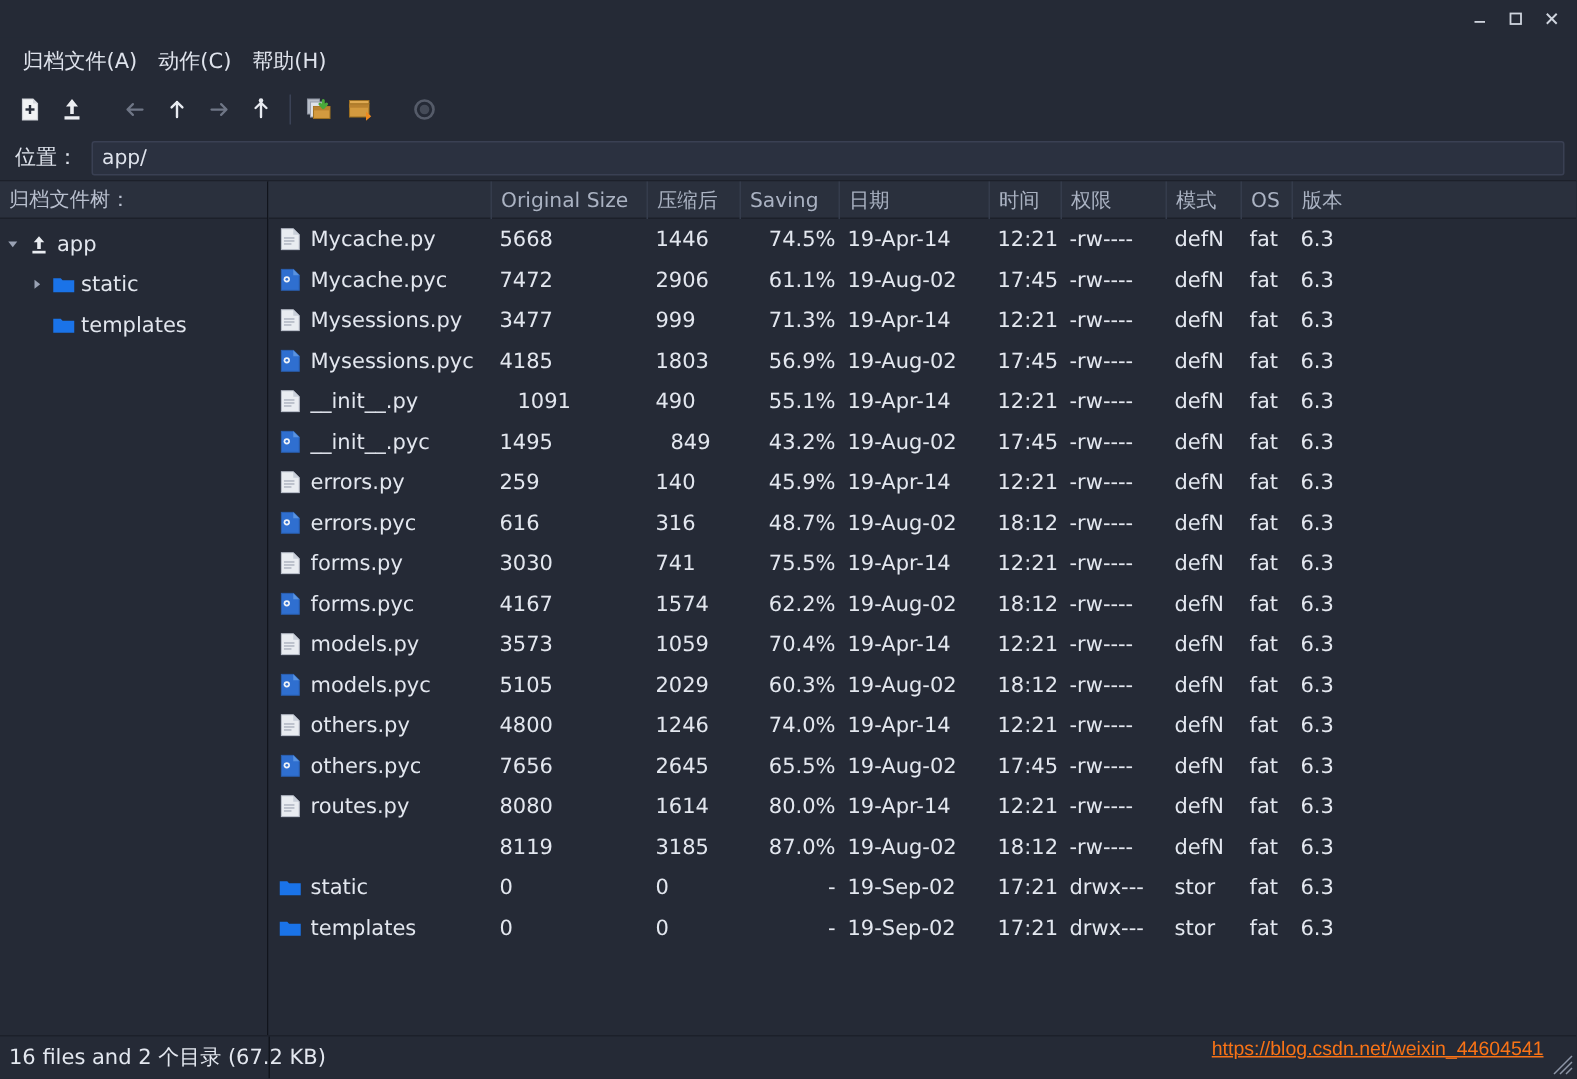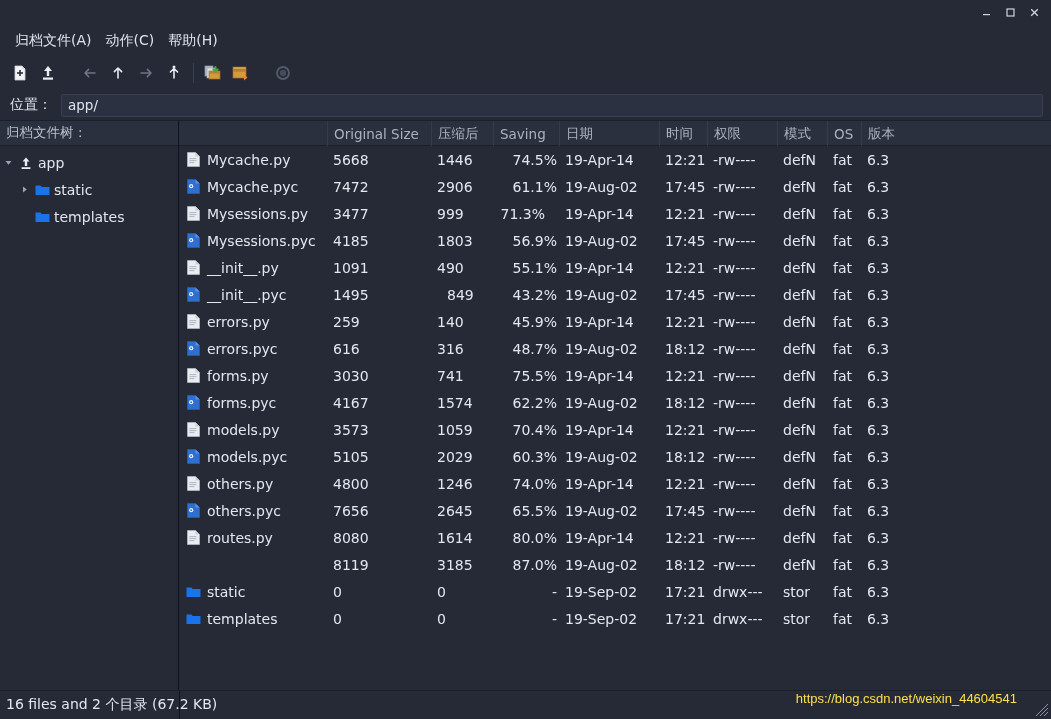--- a/index.html
+++ b/index.html
@@ -189,24 +189,25 @@
   .statusbar {
     height: 29px; flex: 0 0 29px;
     background: #252a36;
     border-top: 1px solid #1c202a;
     display: flex; align-items: center;
     padding: 0 4px 0 6px;
     position: relative;
   }
   .status-text { font-size: 14px; color: #e3e7ef; white-space: nowrap; }
   .watermark {
-    position: absolute; right: 34px; top: 0px;
-    font-size: 13px; color: #fde047;
+    position: absolute; right: 22px; top: 0px;
+    font-size: 13px; color: #f97316;
     font-family: "Liberation Sans", sans-serif;
     white-space: nowrap;
+    text-decoration: underline;
   }
   .grip {
     position: absolute; right: 2px; bottom: 2px;
     width: 14px; height: 14px; color: #8d95a6;
   }
   .sb-sep { position:absolute; left:179px; top:0; bottom:0; width:1px; background:#11141c; }
 </style>
 </head>
 <body>
 
@@ -479,21 +480,21 @@
                 </svg>
               </span>
               <span>Mysessions.py</span>
             </div>
             <div class="cell" style="left: 154px; width: 96px;">
               <span>3477</span>
             </div>
             <div class="cell" style="left: 258px; width: 54px;">
               <span>999</span>
             </div>
-            <div class="cell r" style="left: 308px; width: 58px;">
+            <div class="cell r" style="left: 320px; width: 58px;">
               <span>71.3%</span>
             </div>
             <div class="cell" style="left: 386px; width: 92px;">
               <span>19-Apr-14</span>
             </div>
             <div class="cell" style="left: 486px; width: 40px;">
               <span>12:21</span>
             </div>
             <div class="cell" style="left: 534px; width: 62px;">
               <span>-rw----</span>
@@ -556,21 +557,21 @@
                   <path d="M8.5 0.5 v4 h4" fill="#c9cfd9"></path>
                   <g fill="#a9b0bc">
                     <rect x="2.3" y="6.2" width="7" height="0.9"></rect>
                     <rect x="2.3" y="8.2" width="7" height="0.9"></rect>
                     <rect x="2.3" y="10.2" width="5" height="0.9"></rect>
                   </g>
                 </svg>
               </span>
               <span>__init__.py</span>
             </div>
-            <div class="cell" style="left: 154px; width: 96px;">
+            <div class="cell" style="left: 166px; width: 96px;">
               <span>1091</span>
             </div>
             <div class="cell" style="left: 258px; width: 54px;">
               <span>490</span>
             </div>
             <div class="cell r" style="left: 320px; width: 58px;">
               <span>55.1%</span>
             </div>
             <div class="cell" style="left: 386px; width: 92px;">
               <span>19-Apr-14</span>

